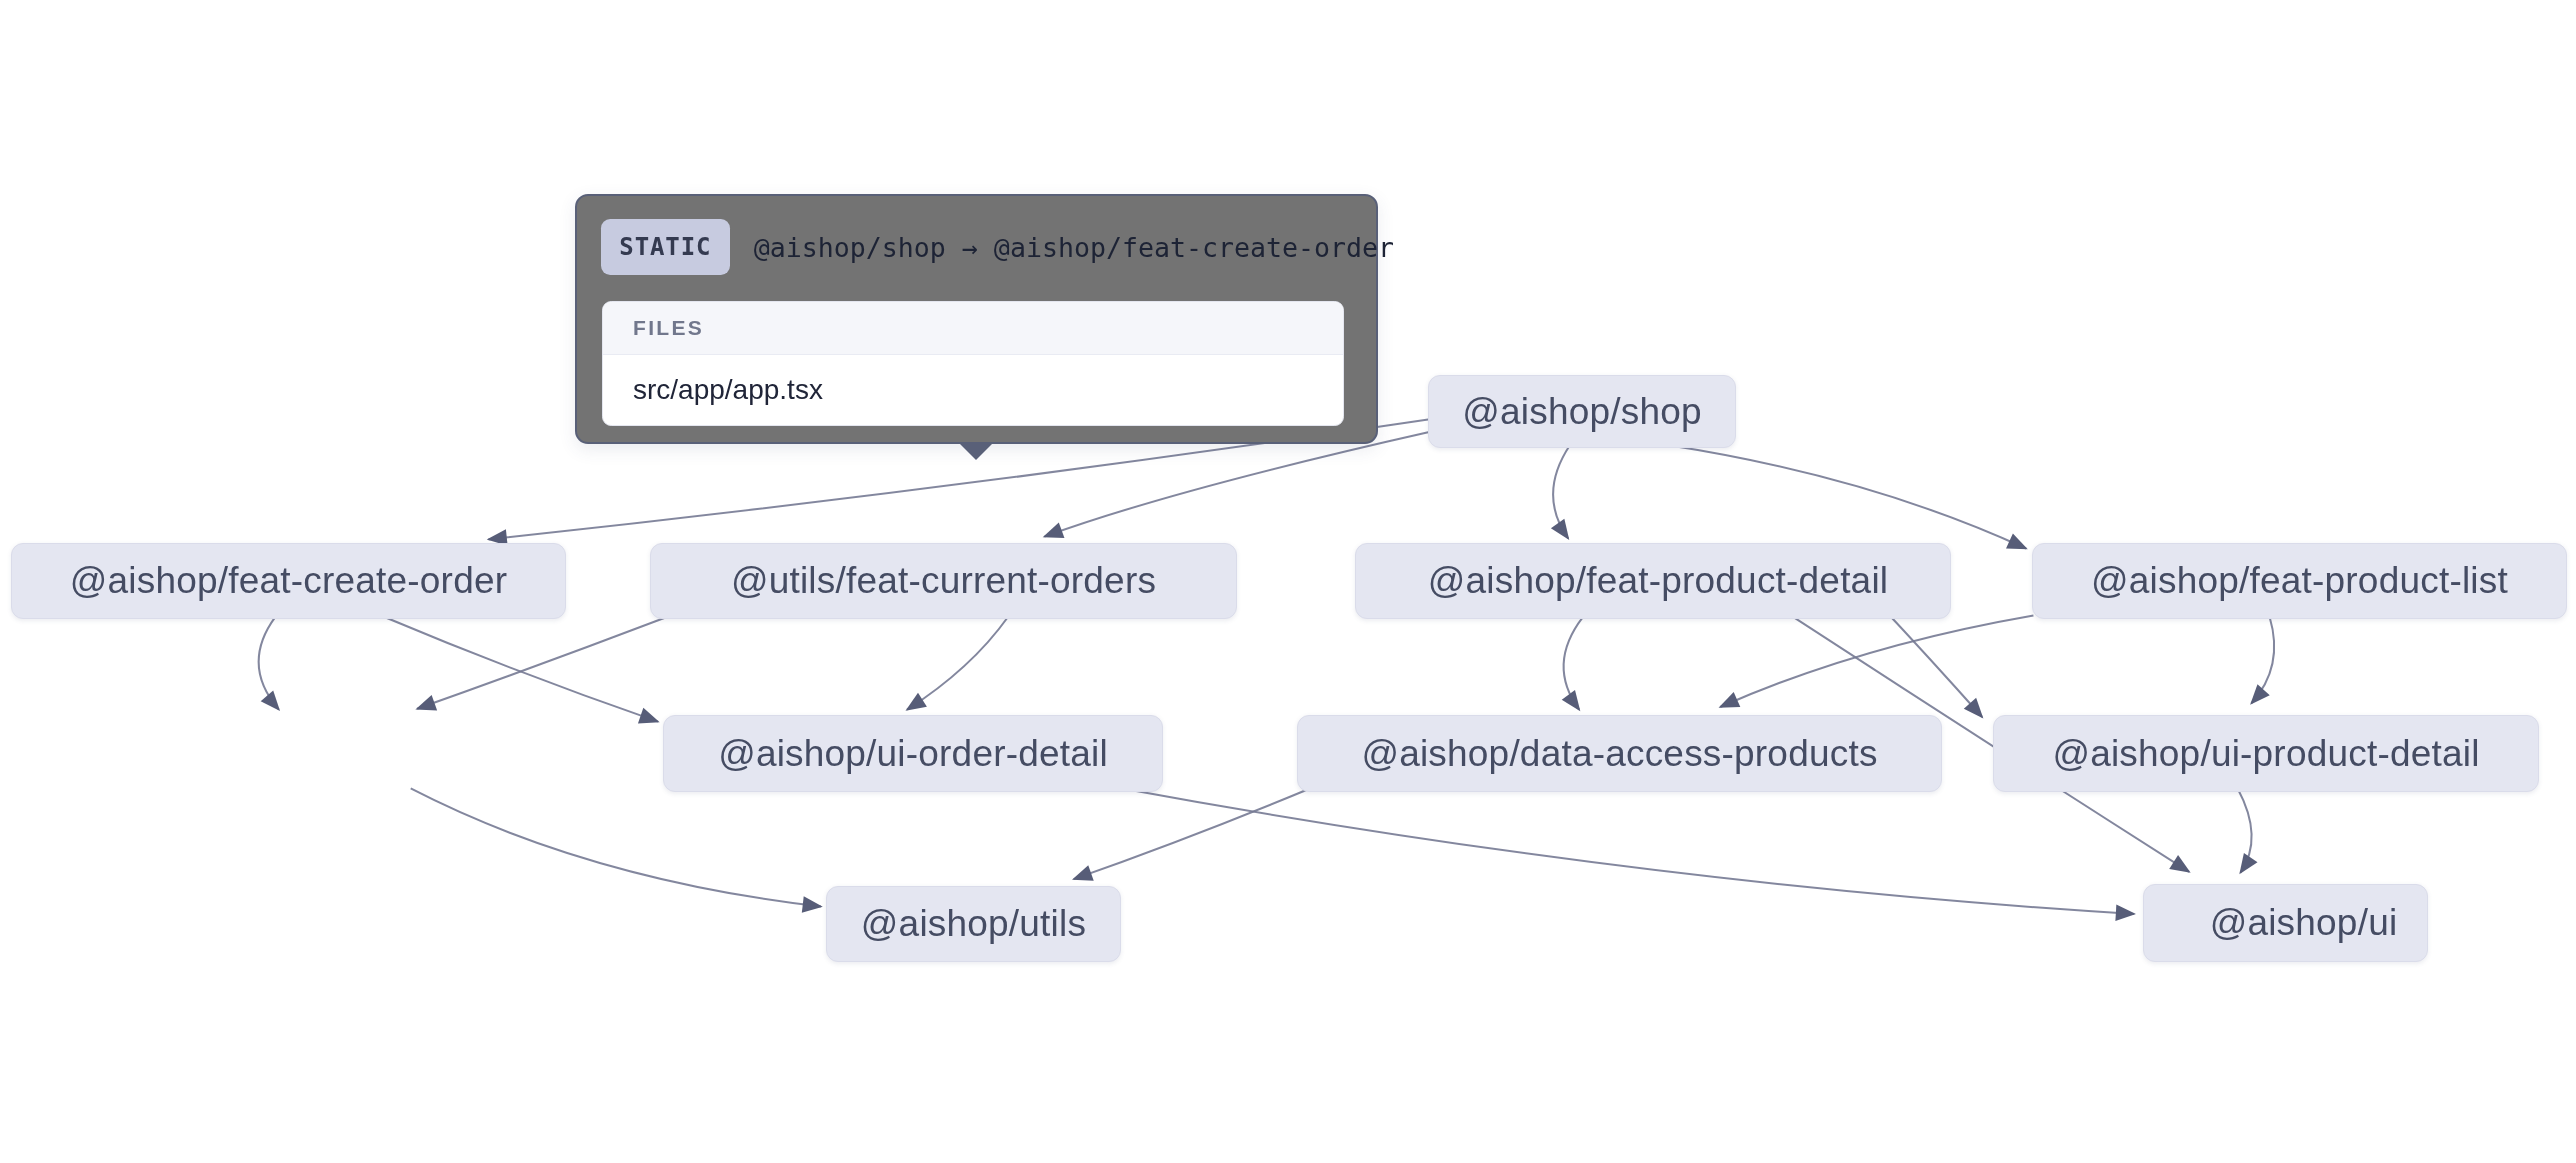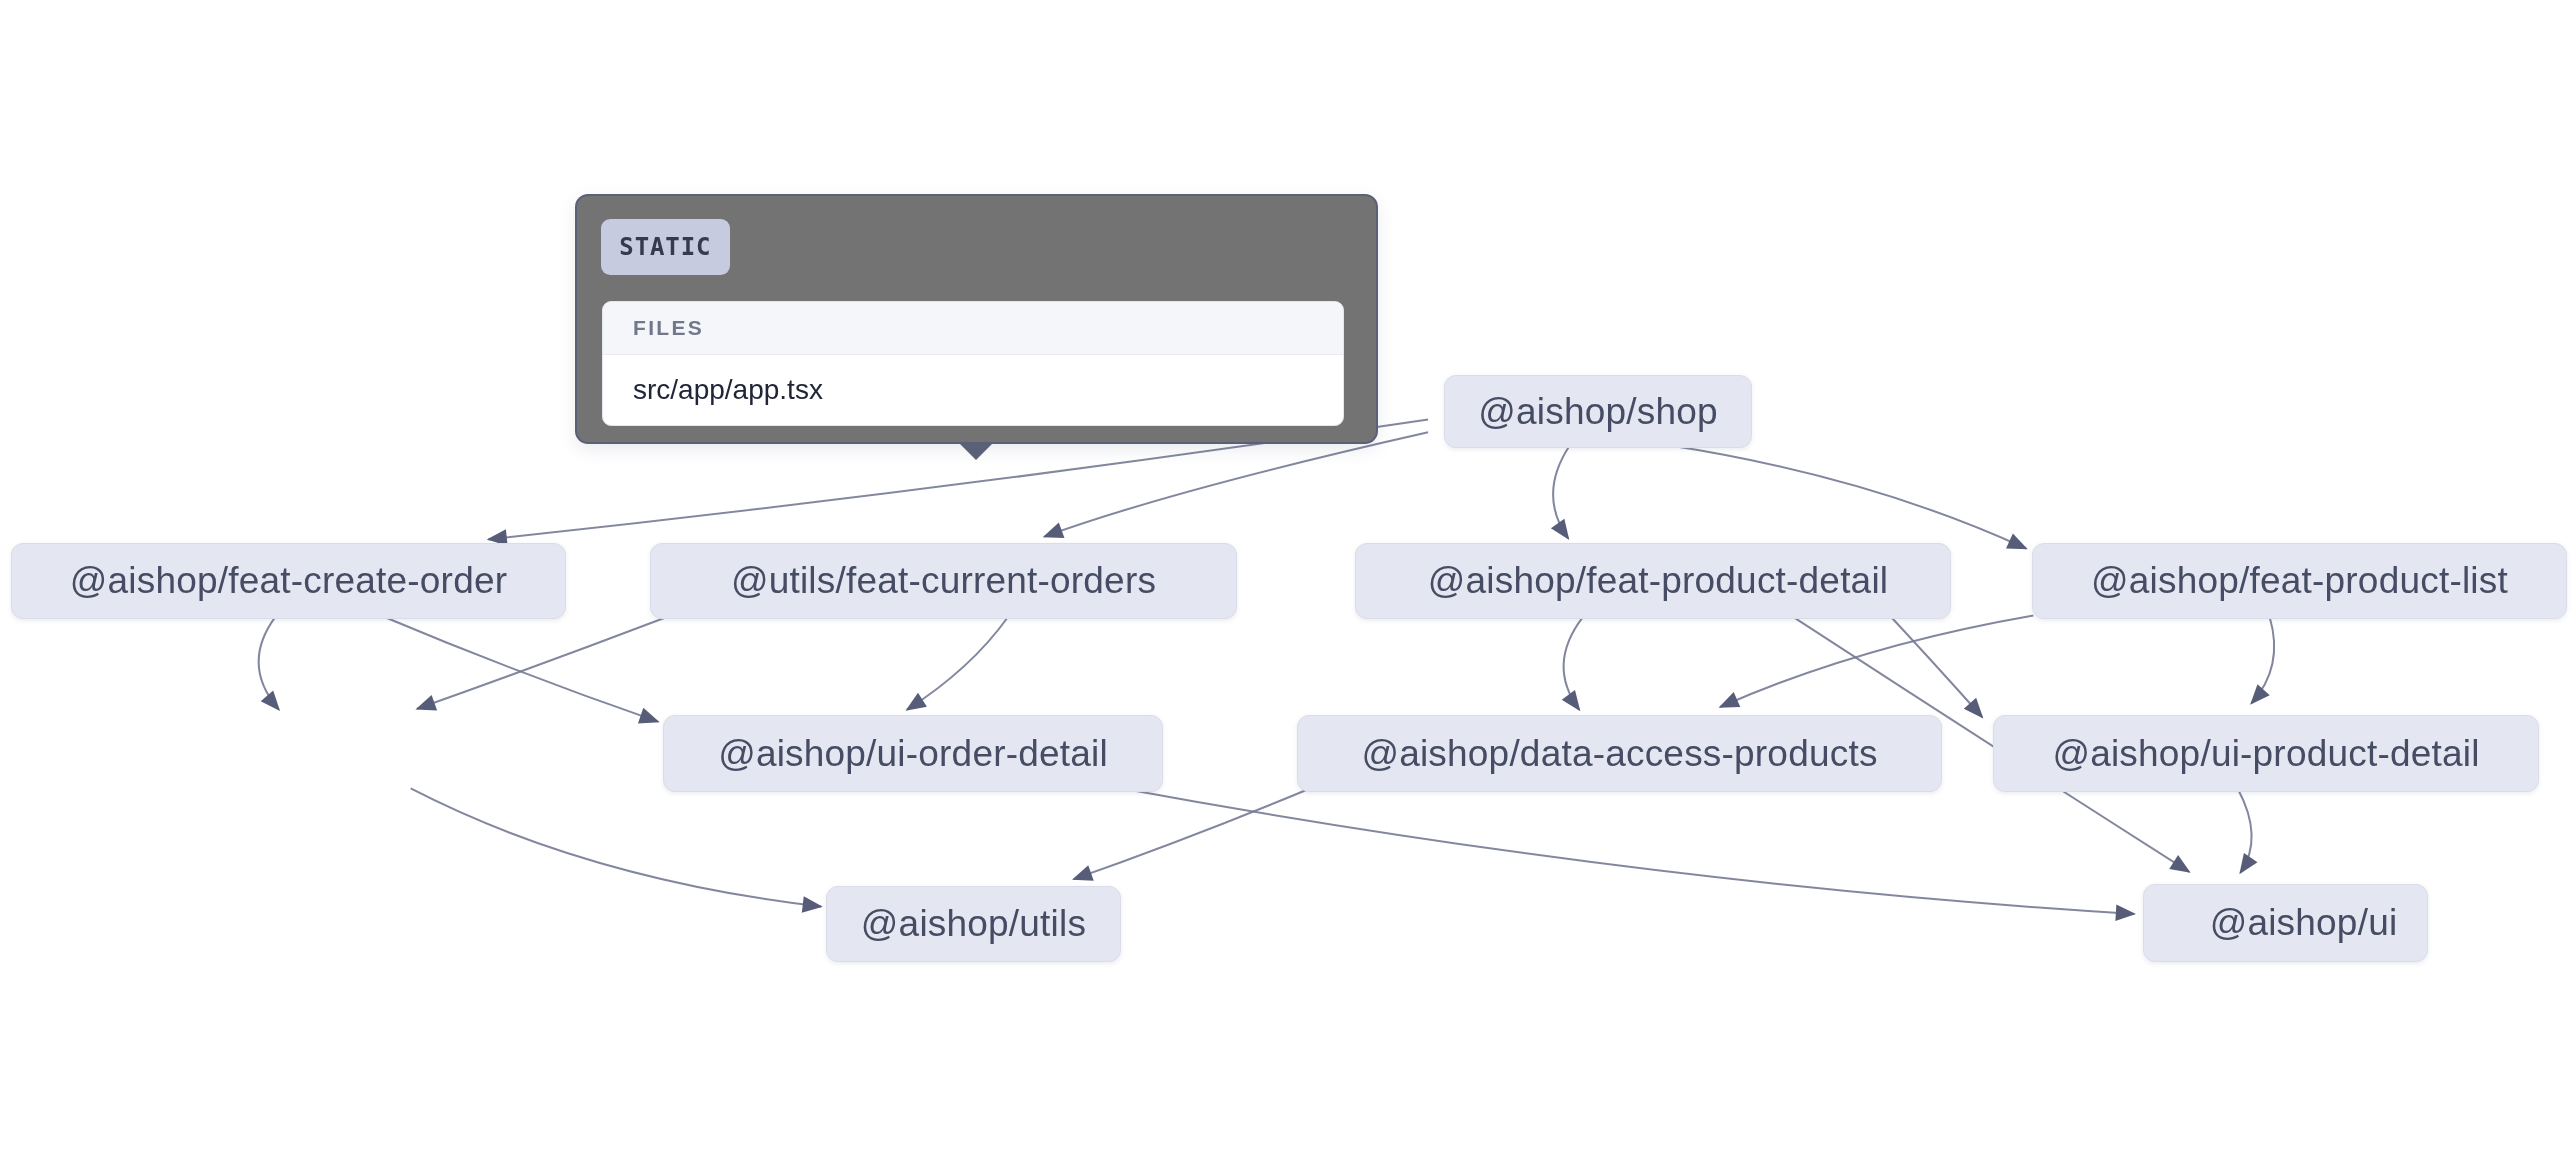--- a/index.html
+++ b/index.html
@@ -75,29 +75,30 @@
       <path d="M2478,674 Q2494,728 2458,768" fill="none" stroke="#757a93" stroke-width="2.2" stroke-opacity="0.9" marker-end="url(#arrow)"></path>
       <path d="M448,861 Q640,960 896,990" fill="none" stroke="#757a93" stroke-width="2.2" stroke-opacity="0.9" marker-end="url(#arrow)"></path>
       <path d="M1430,861 Q1300,915 1172,960" fill="none" stroke="#757a93" stroke-width="2.2" stroke-opacity="0.9" marker-end="url(#arrow)"></path>
       <path d="M1225,861 Q1790,965 2330,998" fill="none" stroke="#757a93" stroke-width="2.2" stroke-opacity="0.9" marker-end="url(#arrow)"></path>
       <path d="M2443,861 Q2472,915 2446,953" fill="none" stroke="#757a93" stroke-width="2.2" stroke-opacity="0.9" marker-end="url(#arrow)"></path>
     </svg>
 
   <div class="tooltip" id="tooltip" style="left: 575px; top: 194px; width: 803px; height: 250px;">
     <div class="tooltip-header">
       <span class="badge">STATIC</span>
+      <span class="tooltip-title">@aishop/shop → @aishop/feat-create-order</span>
     </div>
     <div class="files-box">
       <div class="files-header">FILES</div>
       <div class="file-row">src/app/app.tsx</div>
     </div>
   </div>
   <div class="caret" id="caret" style="left: 958px; top: 442px;"></div>
 
-<div class="node" style="left: 1428px; top: 375px; width: 306px; height: 71px; margin-left: 16px;">@aishop/shop</div>
+<div class="node" style="left: 1428px; top: 375px; width: 306px; height: 71px;">@aishop/shop</div>
     <div class="node" style="left: 11px; top: 543px; width: 553px; height: 74px;">@aishop/feat-create-order</div>
     <div class="node" style="left: 650px; top: 543px; width: 585px; height: 74px;">@utils/feat-current-orders</div>
     <div class="node" style="left: 1355px; top: 543px; width: 584px; height: 74px; padding-left: 10px;">@aishop/feat-product-detail</div>
     <div class="node" style="left: 2032px; top: 543px; width: 533px; height: 74px;">@aishop/feat-product-list</div>
     <div class="node" style="left: 663px; top: 715px; width: 498px; height: 75px;">@aishop/ui-order-detail</div>
     <div class="node" style="left: 1297px; top: 715px; width: 643px; height: 75px;">@aishop/data-access-products</div>
     <div class="node" style="left: 1993px; top: 715px; width: 544px; height: 75px;">@aishop/ui-product-detail</div>
     <div class="node" style="left: 826px; top: 886px; width: 293px; height: 74px;">@aishop/utils</div>
     <div class="node" style="left: 2143px; top: 884px; width: 247px; height: 76px; padding-left: 36px;">@aishop/ui</div>
   </div>

